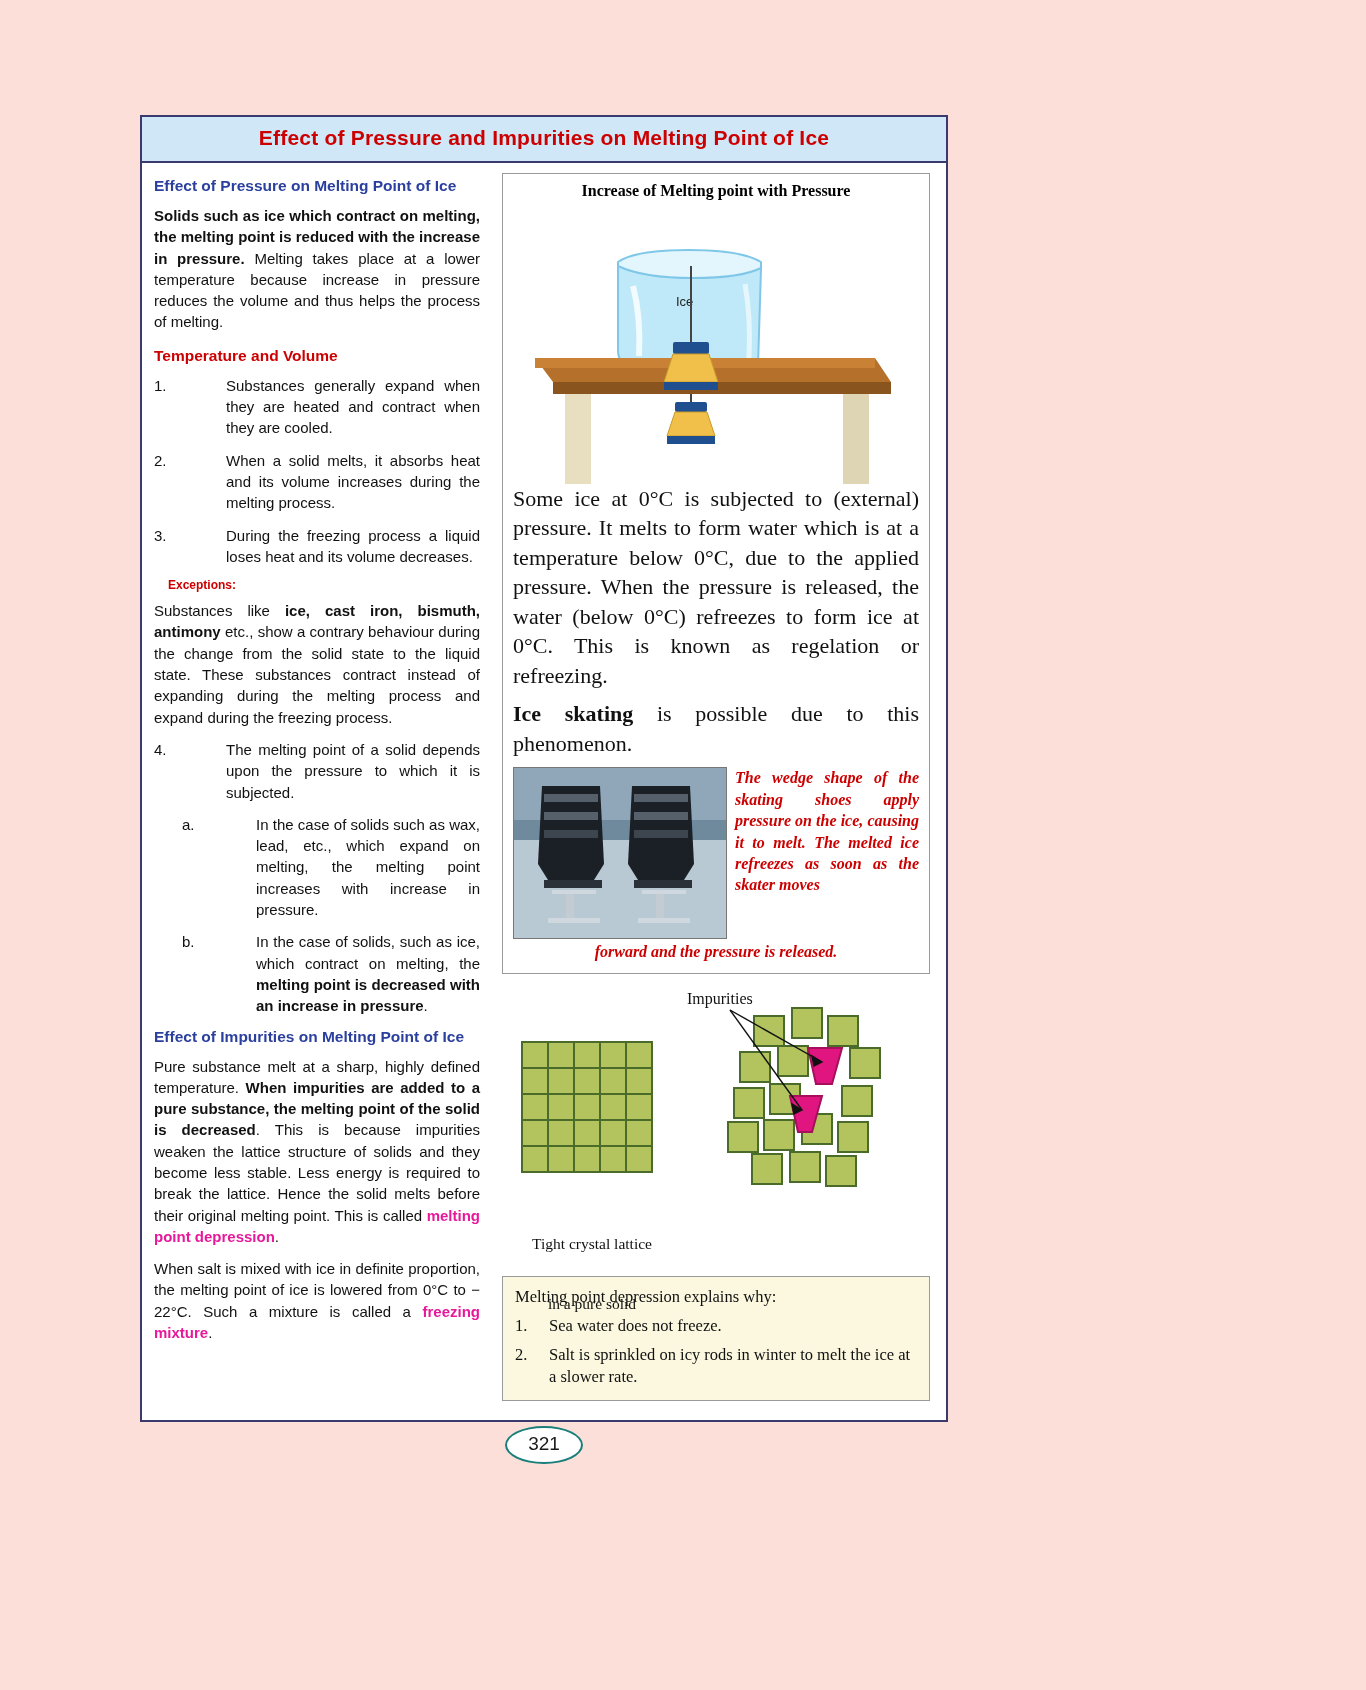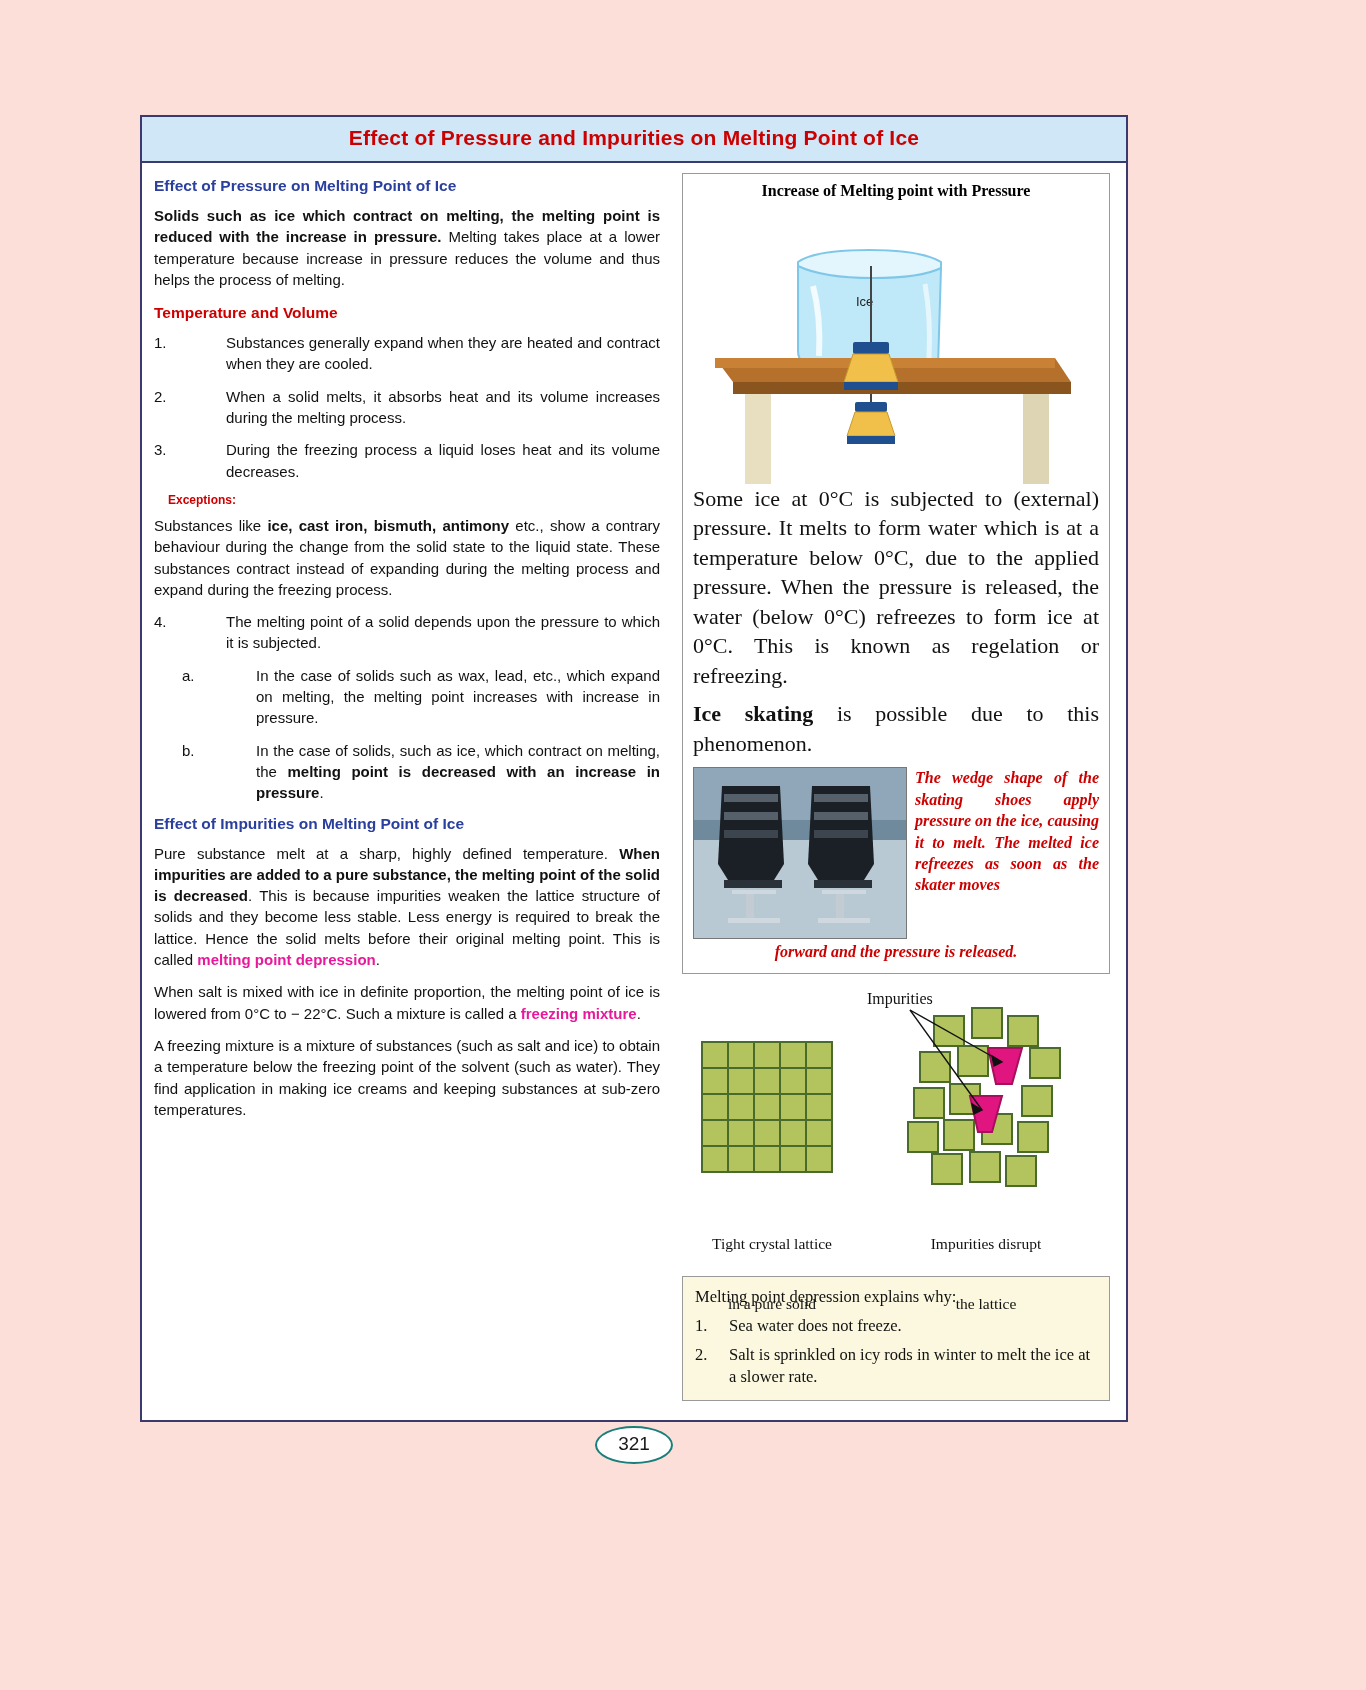--- a/index.html
+++ b/index.html
@@ -6,21 +6,21 @@
   body {
     width:1366px; height:1690px;
     background:#fbdfd8;
     font-family:"Liberation Sans", sans-serif;
     position:relative;
     overflow:hidden;
   }
   .page {
     position:absolute;
     left:140px; top:115px;
-    width:988px; height:1307px;
+    width:808px; height:1307px;
     background:#ffffff;
     border:2px solid #3a3a6e;
     box-sizing:border-box;
   }
   .title-bar {
     background:#cfe7f7;
     border-bottom:2px solid #3a3a6e;
     text-align:center;
     padding:9px 0 11px 0;
     color:#cc0000;
@@ -193,21 +193,20 @@
         <span class="num">b.</span>
         <span class="txt"><span>In the case of solids, such as ice, which contract on melting, the </span><b>melting point is decreased with an increase in pressure</b><span>.</span></span>
       </div>
 
       <div class="h-blue">Effect of Impurities on Melting Point of Ice</div>
 
       <p class="body"><span>Pure substance melt at a sharp, highly defined temperature. </span><b>When impurities are added to a pure substance, the melting point of the solid is decreased</b><span>. This is because impurities weaken the lattice structure of solids and they become less stable. Less energy is required to break the lattice. Hence the solid melts before their original melting point. This is called </span><span class="pink">melting point depression</span><span>.</span></p>
 
       <p class="body"><span>When salt is mixed with ice in definite proportion, the melting point of ice is lowered from 0°C to − 22°C. Such a mixture is called a </span><span class="pink">freezing mixture</span><span>.</span></p>
 
-      <p class="body">A freezing mixture is a mixture of substances (such as salt and ice) to obtain a temperature below the freezing point of the solvent (such as water). They find application in making ice creams and keeping substances at sub-zero temperatures.</p>
     </div>
 
     <div class="col-right">
 
       <div class="fig-box">
         <div class="fig-title">Increase of Melting point with Pressure</div>
 
         <div style="position:relative;">
           <svg width="406" height="278" viewBox="0 0 406 278">
 
@@ -326,24 +325,20 @@
             <path d="M228 24 L300 124"></path>
             <polygon points="320,76 310,70 312,80" fill="#111"></polygon>
             <polygon points="300,124 290,118 292,128" fill="#111"></polygon>
           </g>
         </svg>
         <div style="display:flex;margin-top:-28px;">
           <div style="width:180px;">
             <div class="lat-cap">Tight crystal lattice</div>
             <div class="lat-cap">in a pure solid</div>
           </div>
-          <div style="flex:1;">
-            <div class="lat-cap">Impurities disrupt</div>
-            <div class="lat-cap">the lattice</div>
-          </div>
         </div>
       </div>
 
       <div class="note-box">
         <div>Melting point depression explains why:</div>
         <div class="nli">
           <span class="n">1.</span>
           <span>Sea water does not freeze.</span>
         </div>
         <div class="nli">

